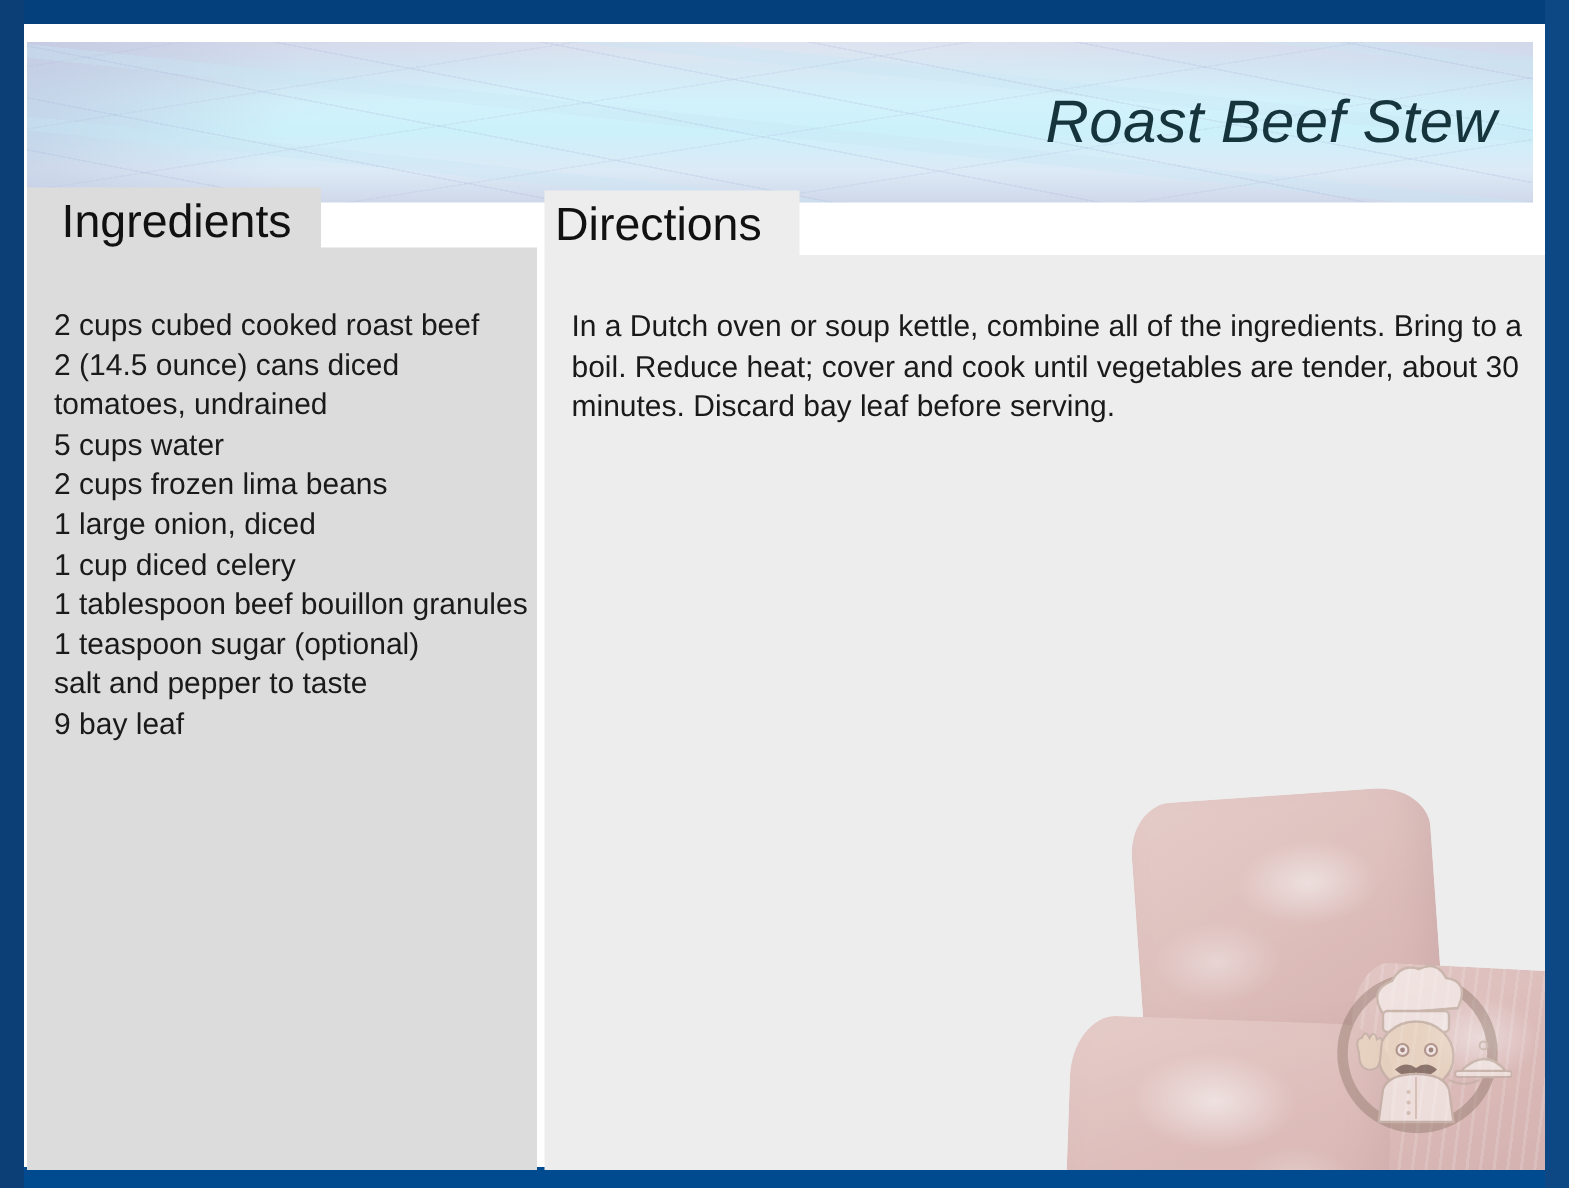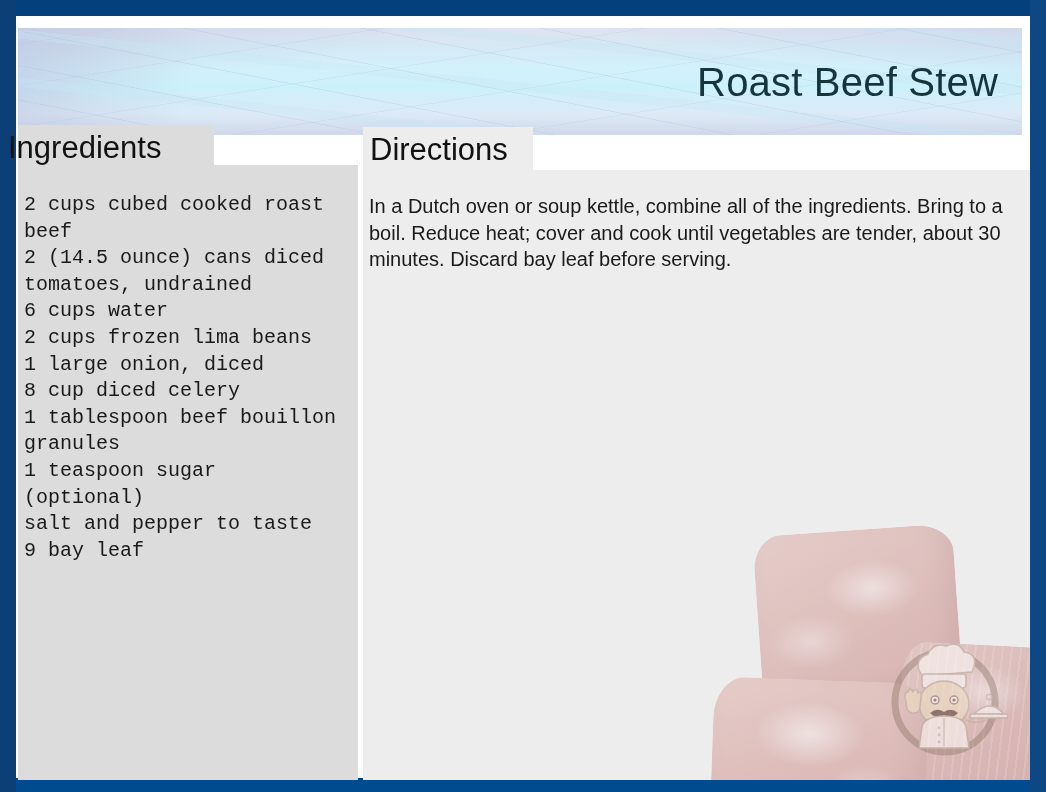--- a/index.html
+++ b/index.html
@@ -52,20 +52,21 @@
     left: 18px;
     top: 28px;
     width: 1004px;
     height: 107px;
     background:
       linear-gradient(100deg, rgba(190,196,222,.55) 0%, rgba(190,196,222,0) 18%),
       linear-gradient(170deg, rgba(170,180,215,.30) 0%, rgba(170,180,215,0) 30%),
       linear-gradient(188deg, rgba(176,186,220,.26) 0%, rgba(176,186,220,0) 26%),
       linear-gradient(to bottom, #dfe3f0 0%, #d6e8f4 16%, #d2f2fb 38%, #ccf1fb 56%, #dceaf6 80%, #cfd8ea 100%);
     overflow: hidden;
+    font-style: italic;
   }
   .banner-weave {
     position: absolute;
     inset: 0;
     background-image:
       repeating-linear-gradient(11deg, rgba(168,180,216,.22) 0px, rgba(168,180,216,.22) 1px, rgba(255,255,255,0) 1px, rgba(255,255,255,0) 34px),
       repeating-linear-gradient(-9deg, rgba(176,188,220,.18) 0px, rgba(176,188,220,.18) 1px, rgba(255,255,255,0) 1px, rgba(255,255,255,0) 41px),
       repeating-linear-gradient(6deg, rgba(200,230,244,.35) 0px, rgba(200,230,244,.35) 9px, rgba(255,255,255,0) 9px, rgba(255,255,255,0) 48px);
     pointer-events: none;
   }
@@ -116,47 +117,46 @@
     background: #ededed;
   }
 
   .section-heading {
     position: absolute;
     font-size: 31px;
     font-weight: normal;
     color: #111111;
     white-space: nowrap;
   }
-  .heading-ingredients { left: 8px; top: 130px; }
+  .heading-ingredients { left: 41px; top: 130px; }
   .heading-directions  { left: 370px; top: 132px; }
 
   
   .ingredients {
     position: absolute;
     left: 24px;
     top: 192px;
     width: 322px;
-    margin: 0;
+    margin: 12px;
     padding: 0;
     list-style: none;
-    font-family: Liberation Mono, monospace;
   }
   .ingredients li {
     font-size: 20px;
     line-height: 26.6px;
     color: #1a1a1a;
   }
 
   
   .directions-text {
     position: absolute;
     left: 369px;
     top: 193px;
     width: 644px;
-    margin: 0;
+    margin: 12px;
     font-size: 20px;
     line-height: 26.5px;
     color: #1a1a1a;
   }
 
   
   .photo {
     position: absolute;
     left: 340px;
     top: 355px;
@@ -248,24 +248,24 @@
     <div class="banner-title">Roast Beef Stew</div>
   </div>
 
   <div class="tab-left"></div>
   <div class="panel-left"></div>
   <div class="section-heading heading-ingredients">Ingredients</div>
 
   <ul class="ingredients">
     <li>2 cups cubed cooked roast beef</li>
     <li>2 (14.5 ounce) cans diced tomatoes, undrained</li>
-    <li>6 cups water</li>
+    <li>5 cups water</li>
     <li>2 cups frozen lima beans</li>
     <li>1 large onion, diced</li>
-    <li>8 cup diced celery</li>
+    <li>1 cup diced celery</li>
     <li>1 tablespoon beef bouillon granules</li>
     <li>1 teaspoon sugar (optional)</li>
     <li>salt and pepper to taste</li>
     <li>9 bay leaf</li>
   </ul>
 
   <div class="tab-right"></div>
   <div class="panel-right">
 
     <div class="photo">

